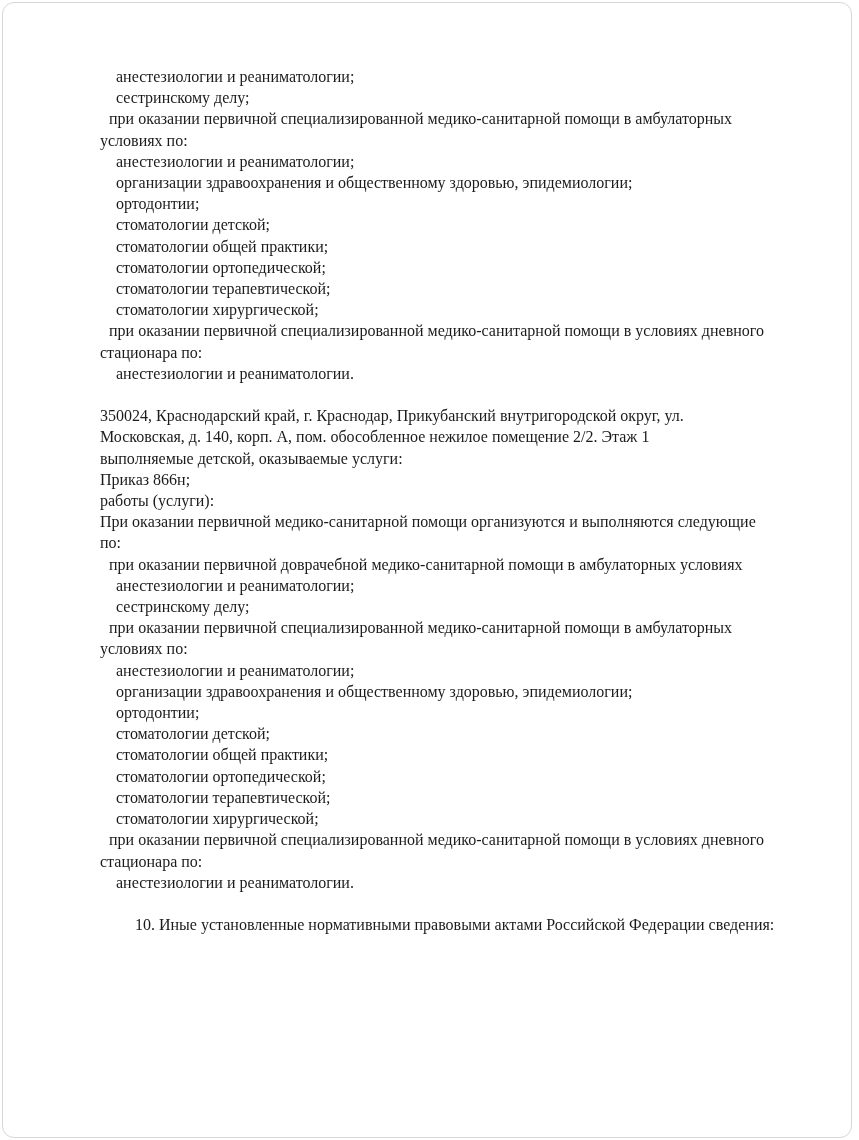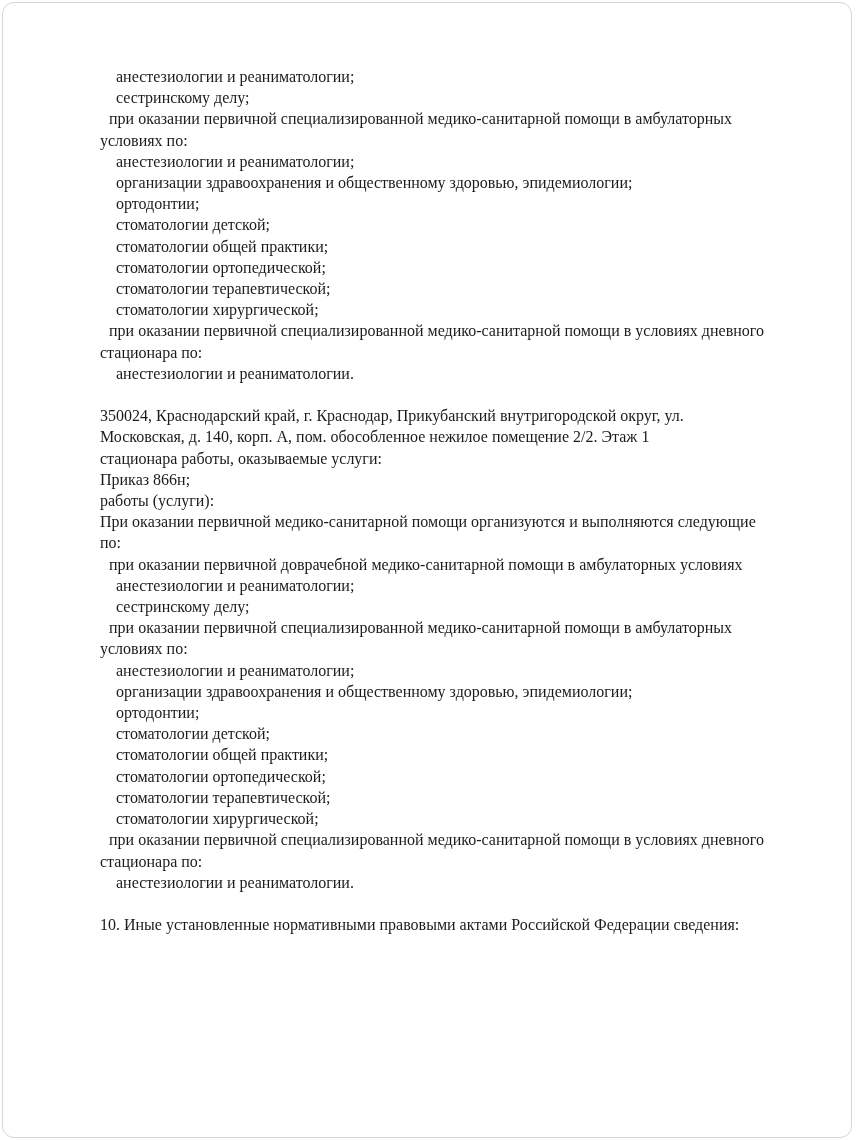--- a/index.html
+++ b/index.html
@@ -58,36 +58,36 @@
       <div class="line ind-2">стоматологии детской;</div>
       <div class="line ind-2">стоматологии общей практики;</div>
       <div class="line ind-2">стоматологии ортопедической;</div>
       <div class="line ind-2">стоматологии терапевтической;</div>
       <div class="line ind-2">стоматологии хирургической;</div>
       <div class="line ind-1">при оказании первичной специализированной медико-санитарной помощи в условиях дневного</div>
       <div class="line ind-0">стационара по:</div>
       <div class="line ind-2">анестезиологии и реаниматологии.</div>
       <div class="line ind-0" style="margin-top: 21.2px;">350024, Краснодарский край, г. Краснодар, Прикубанский внутригородской округ, ул.</div>
       <div class="line ind-0">Московская, д. 140, корп. А, пом. обособленное нежилое помещение 2/2. Этаж 1</div>
-      <div class="line ind-0">стационара работы, оказываемые услуги:</div>
+      <div class="line ind-0">выполняемые детской, оказываемые услуги:</div>
       <div class="line ind-0">Приказ 866н;</div>
       <div class="line ind-0">работы (услуги):</div>
       <div class="line ind-0">При оказании первичной медико-санитарной помощи организуются и выполняются следующие</div>
       <div class="line ind-0">по:</div>
       <div class="line ind-1">при оказании первичной доврачебной медико-санитарной помощи в амбулаторных условиях</div>
       <div class="line ind-2">анестезиологии и реаниматологии;</div>
       <div class="line ind-2">сестринскому делу;</div>
       <div class="line ind-1">при оказании первичной специализированной медико-санитарной помощи в амбулаторных</div>
       <div class="line ind-0">условиях по:</div>
       <div class="line ind-2">анестезиологии и реаниматологии;</div>
       <div class="line ind-2">организации здравоохранения и общественному здоровью, эпидемиологии;</div>
       <div class="line ind-2">ортодонтии;</div>
       <div class="line ind-2">стоматологии детской;</div>
       <div class="line ind-2">стоматологии общей практики;</div>
       <div class="line ind-2">стоматологии ортопедической;</div>
       <div class="line ind-2">стоматологии терапевтической;</div>
       <div class="line ind-2">стоматологии хирургической;</div>
       <div class="line ind-1">при оказании первичной специализированной медико-санитарной помощи в условиях дневного</div>
       <div class="line ind-0">стационара по:</div>
       <div class="line ind-2">анестезиологии и реаниматологии.</div>
-      <div class="line ind-0" style="margin-top: 21.2px;">10. Иные установленные нормативными правовыми актами Российской Федерации сведения:</div>
+      <div class="line ind-0" style="margin-top: 21.2px; margin-left: 35px;">10. Иные установленные нормативными правовыми актами Российской Федерации сведения:</div>
     </div>
 </div>
 
 </body></html>

